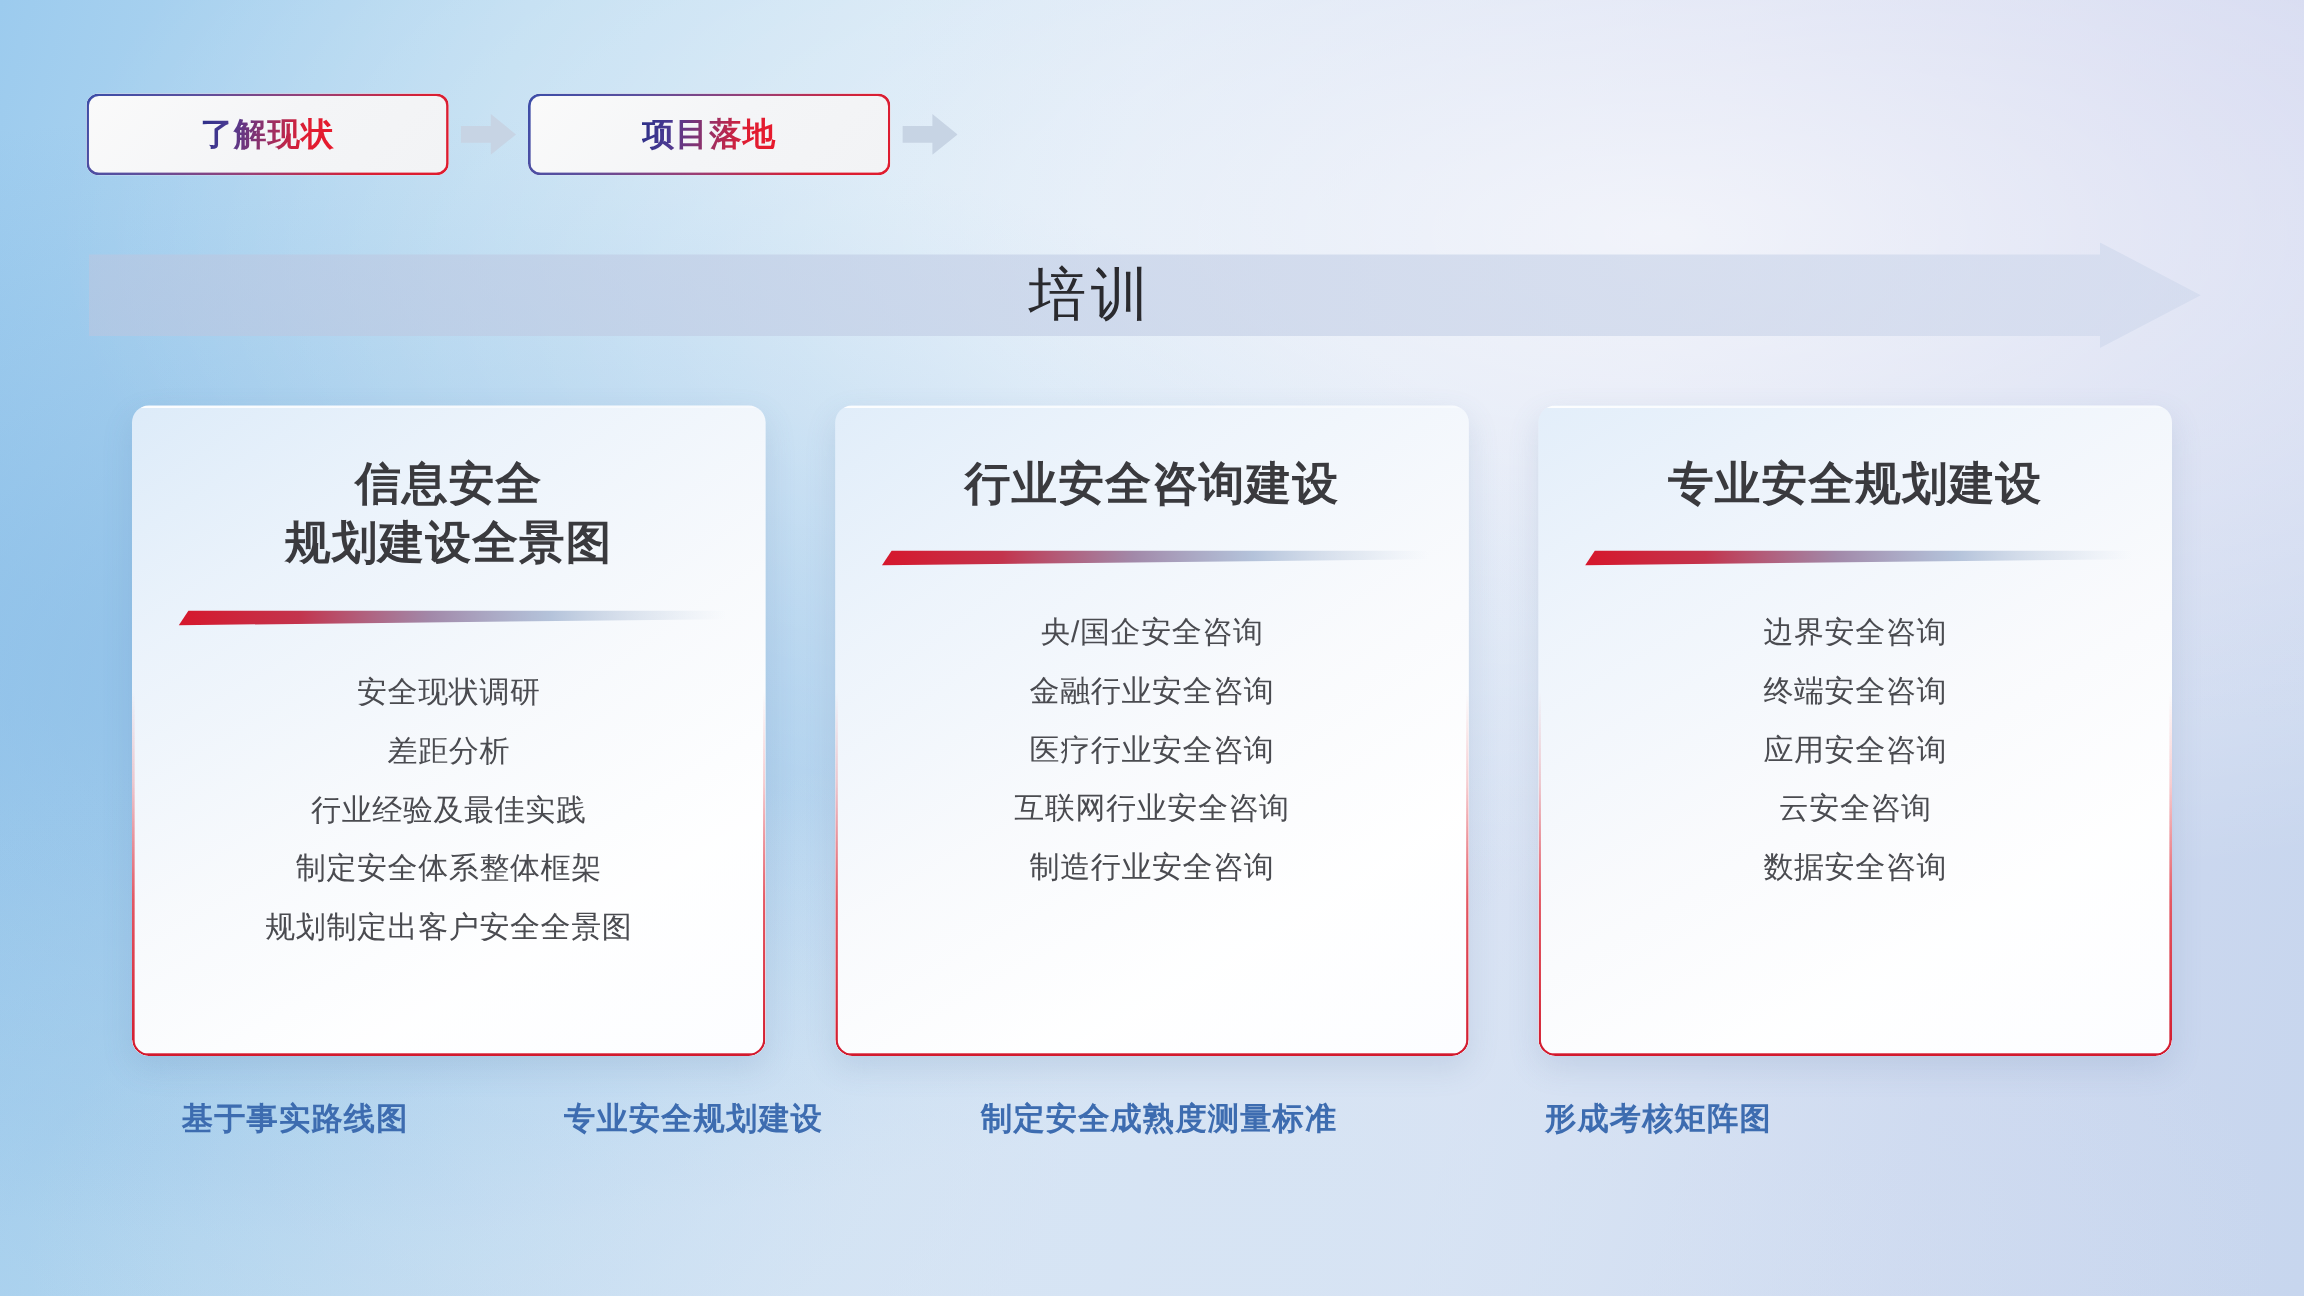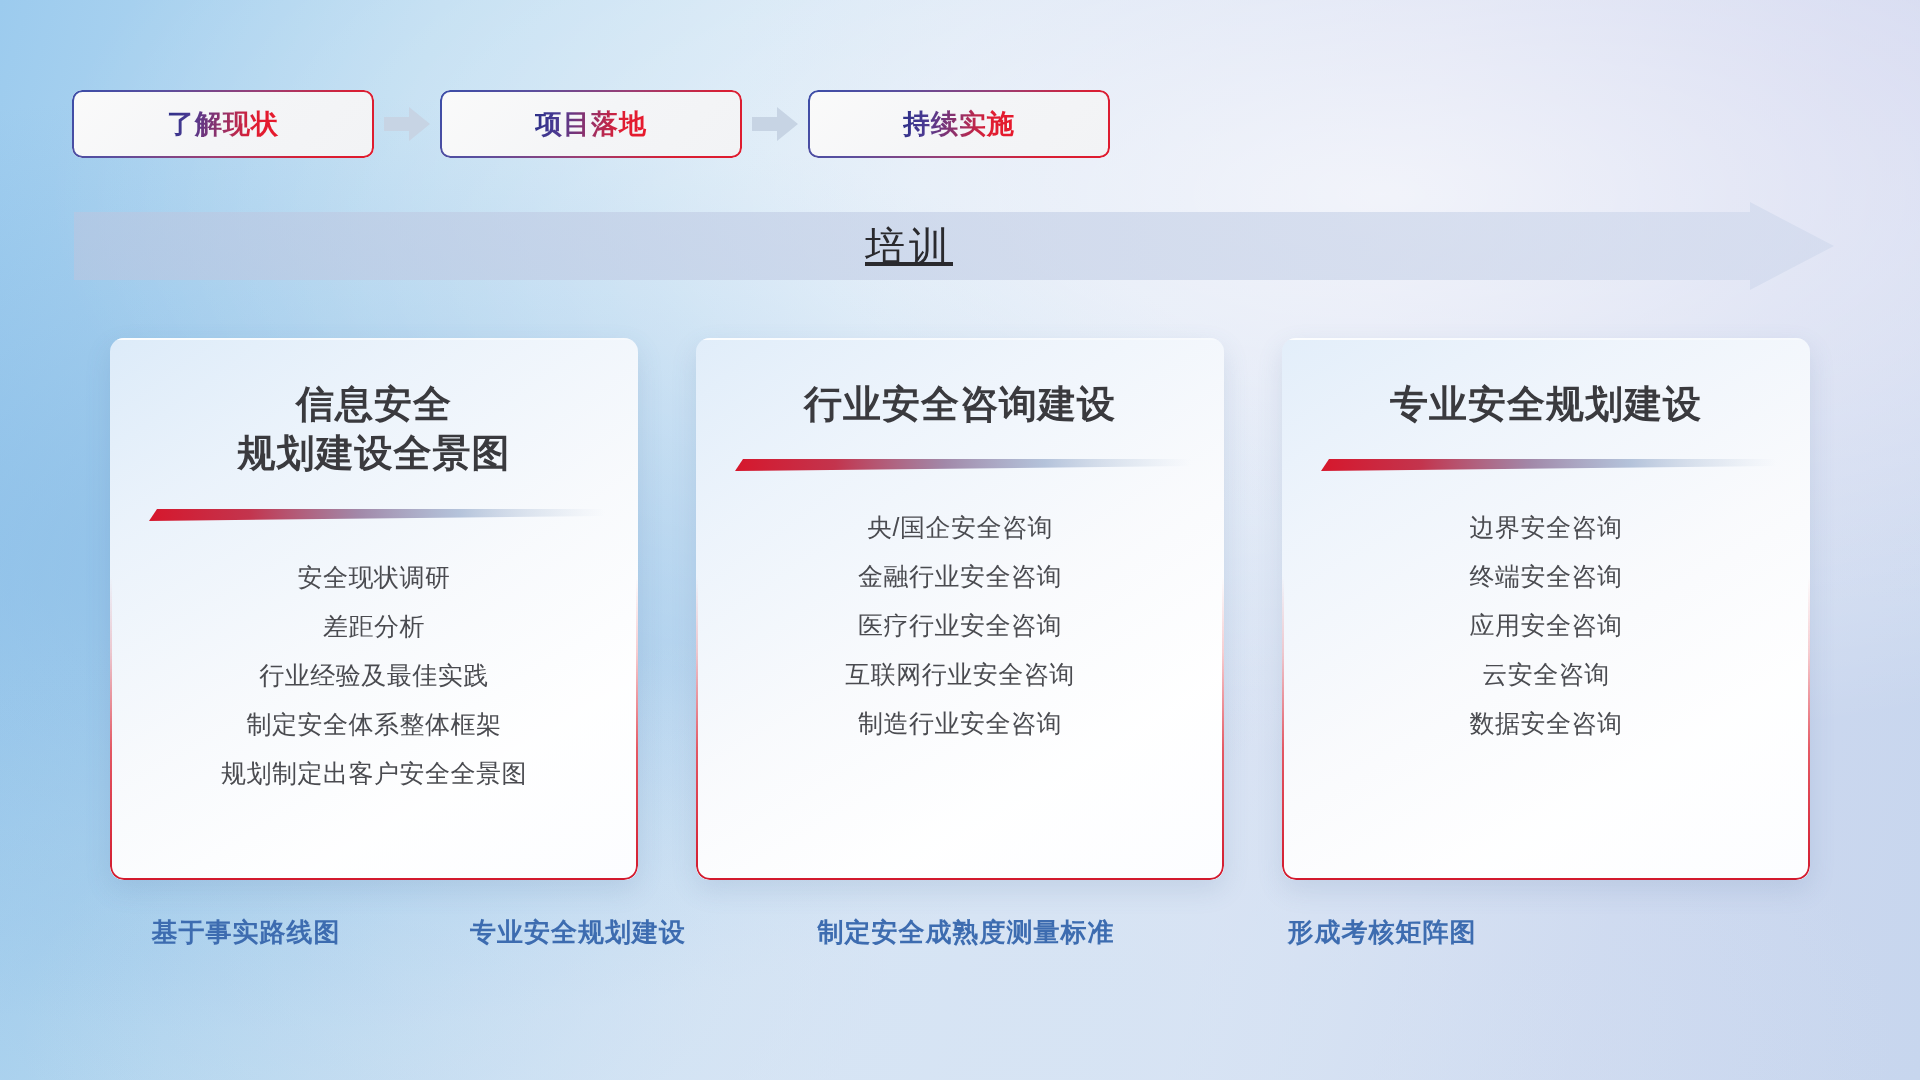--- a/index.html
+++ b/index.html
@@ -31,21 +31,20 @@
     pointer-events: none;
   }
 
   
   #steps {
     position: absolute;
     left: 72px; top: 78px;
     width: 1776px; height: 68px;
     display: flex;
     align-items: flex-end;
-    margin-top: 12px;
   }
   .step-wrap { display: flex; align-items: center; }
 
   .step-box {
     position: relative;
     width: 302px; height: 68px;
     border-radius: 10px;
     background: linear-gradient(135deg, #fafafa 0%, #f4f5f7 52%, #f2f3f5 100%);
     display: flex; align-items: center; justify-content: center;
   }
@@ -86,25 +85,24 @@
     position: absolute;
     left: 74px; top: 202px;
     width: 1760px; height: 88px;
   }
   #band svg { display: block; width: 100%; height: 100%; }
   #band-label {
     position: absolute;
     left: 0; right: 0; top: 0; height: 88px;
     display: flex; align-items: center; justify-content: center;
     padding-right: 90px;
-    font-size: 40px;
+    font-size: 48px;
     font-weight: 400;
     color: #2a2a2e;
     letter-spacing: 4px;
-    text-decoration: underline;
   }
 
   
   #cards {
     position: absolute;
     left: 110px; top: 338px;
     width: 1700px; height: 542px;
     display: flex;
     gap: 58px;
   }
@@ -226,25 +224,20 @@
         <span class="step-label">项目落地</span>
       </div>
       <div class="step-arrow">
         <svg width="46" height="34" viewBox="0 0 46 34" aria-hidden="true">
           <path d="M0 10 H25 V0 L46 17 L25 34 V24 H0 Z" fill="#c7d4e4"></path>
         </svg>
       </div>
     </div>
 
 
-    <div class="step-wrap">
-      <div class="step-box">
-        <span class="step-label">持续实施</span>
-      </div>
-    </div>
 
   </div>
 
   <div id="band">
     <svg viewBox="0 0 1760 88" preserveAspectRatio="none">
       <defs>
         <linearGradient id="bandGrad" x1="0" y1="0" x2="1" y2="0">
           <stop offset="0" stop-color="#b9c6e0" stop-opacity="0.62"></stop>
           <stop offset="0.35" stop-color="#c3cfe6" stop-opacity="0.70"></stop>
           <stop offset="0.72" stop-color="#ccd6ea" stop-opacity="0.72"></stop>

